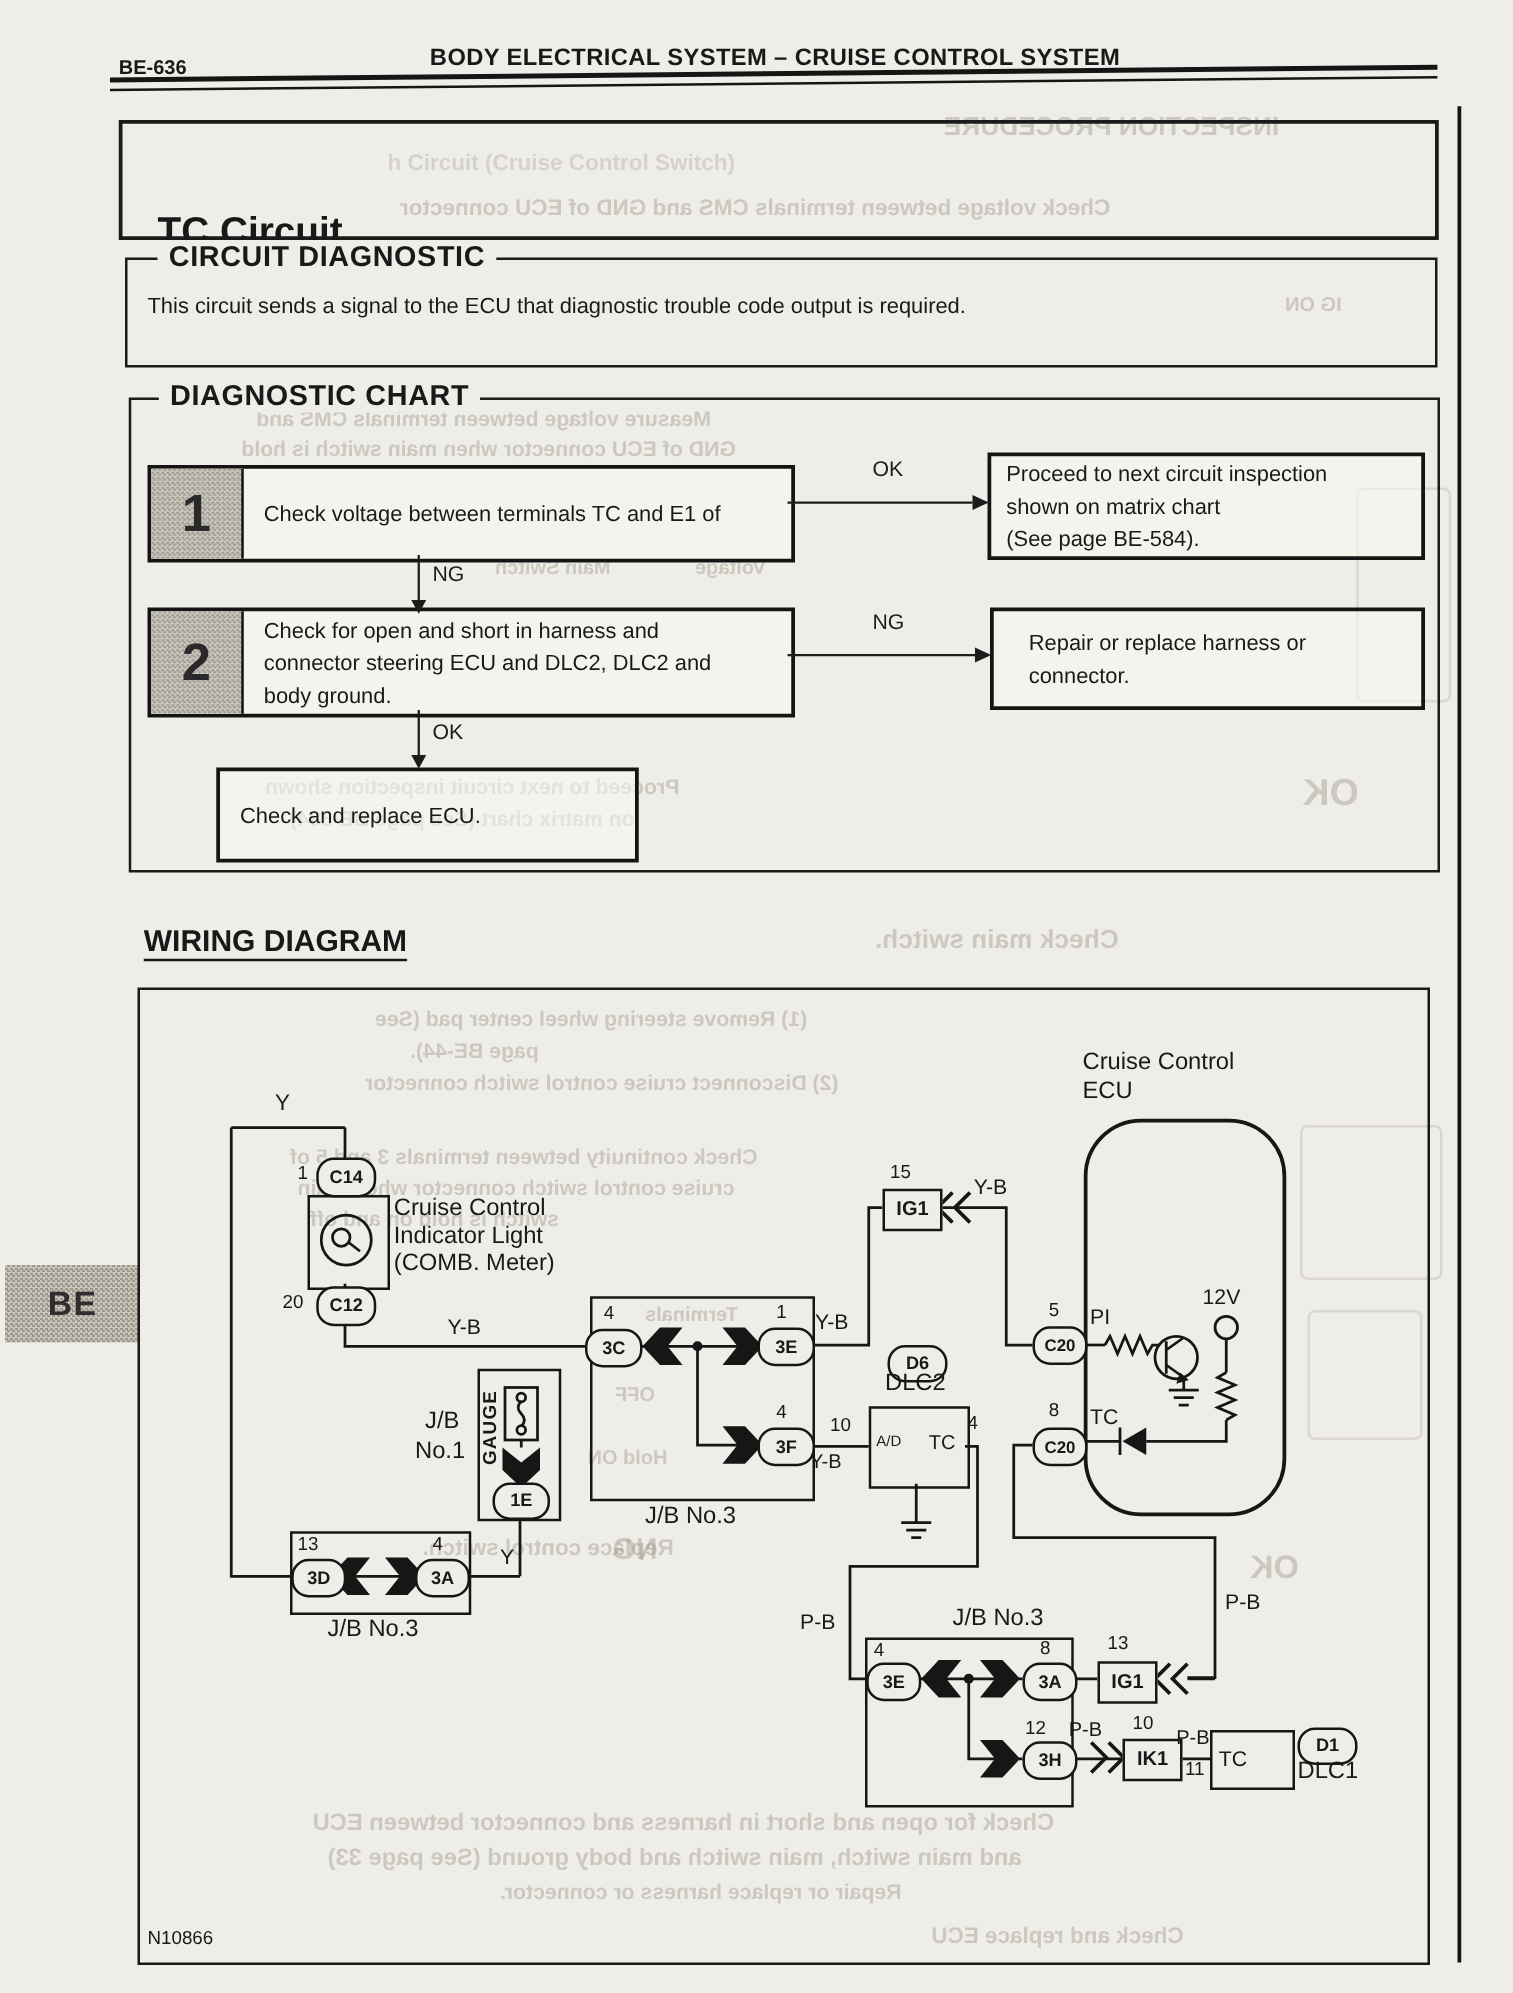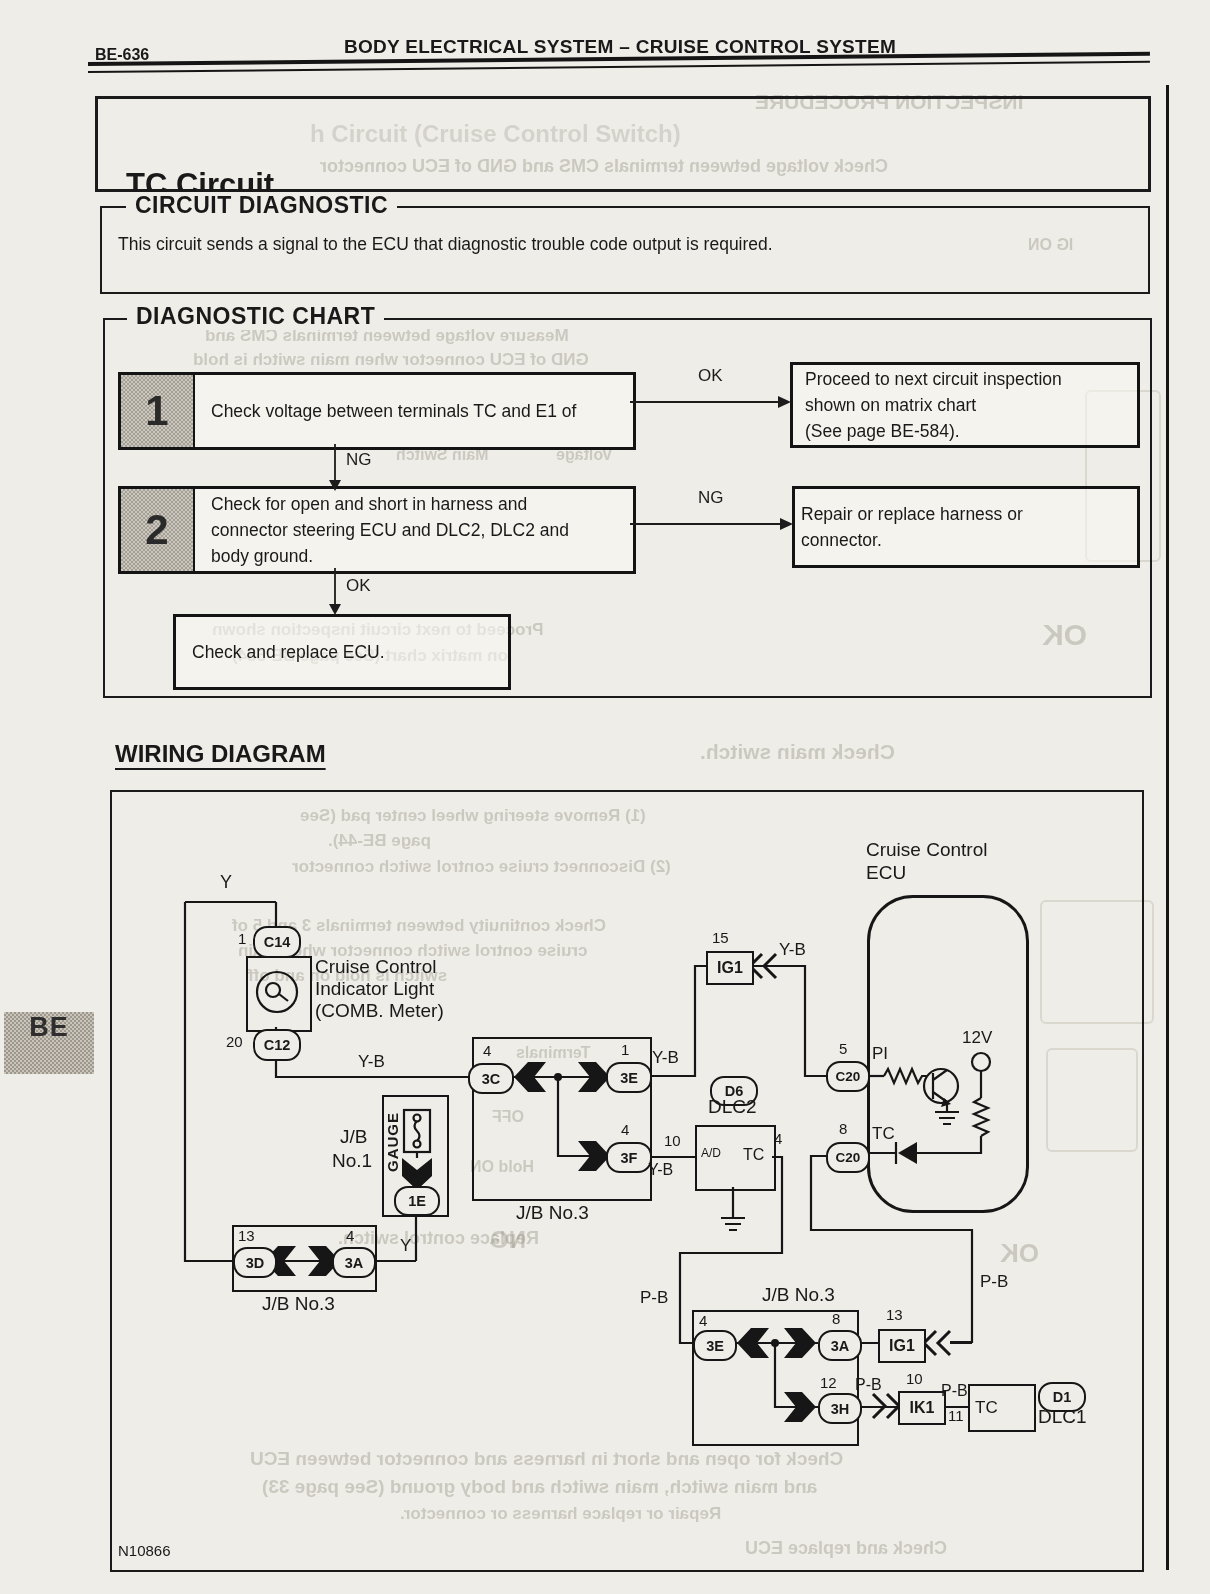--- a/index.html
+++ b/index.html
@@ -23,32 +23,32 @@
   .wbox{position:absolute;border:2.5px solid #161616;background:transparent;}
   .oval{position:absolute;border:2.5px solid #161616;border-radius:14px;display:flex;align-items:center;justify-content:center;font-size:14.5px;font-weight:bold;background:#efede8;}
   .pin{position:absolute;font-size:15px;font-weight:500;}
   .wlabel{position:absolute;font-size:17px;font-weight:500;white-space:nowrap;}
   .wname{position:absolute;font-size:19px;font-weight:500;white-space:nowrap;}
   .smallbox{position:absolute;border:2.5px solid #161616;display:flex;align-items:center;justify-content:center;font-size:16px;font-weight:bold;background:#efede8;}
   
   .bleed{position:absolute;color:#8e897b;opacity:.36;font-weight:bold;white-space:nowrap;transform:scaleX(-1);}
   .bleed.nom{transform:none;opacity:.26;}
   .ghostbox{position:absolute;border:2px solid #aaa495;opacity:.3;border-radius:6px;}
-  .dither-tab{position:absolute;left:4px;top:1012px;width:90px;height:62px;
+  .dither-tab{position:absolute;left:4px;top:1012px;width:108px;height:62px;
     background-color:#c9c5bd;background-image:repeating-conic-gradient(#9d978c 0% 25%, rgba(0,0,0,0) 0% 50%);background-size:4px 4px;
-    display:flex;justify-content:center;}
+    display:flex;align-items:center;justify-content:center;}
   .dither-tab span{font-size:27px;color:#2e2e2e;letter-spacing:1px;}
   .rule{position:absolute;background:#151515;}
   svg{position:absolute;left:0;top:0;}
 </style>
 </head>
 <body>
 
 <div class="bleed" style="left:755px;top:90px;font-size:21px;">INSPECTION PROCEDURE</div>
-<div class="bleed nom" style="left:310px;top:120px;font-size:24px;">h Circuit (Cruise Control Switch)</div>
+<div class="bleed nom" style="left:310px;top:120px;font-size:18px;">h Circuit (Cruise Control Switch)</div>
 <div class="bleed" style="left:320px;top:156px;font-size:18px;">Check voltage between terminals CMS and GND of ECU connector</div>
 <div class="bleed" style="left:1028px;top:236px;font-size:16px;">IG ON</div>
 <div class="bleed" style="left:205px;top:326px;font-size:17px;">Measure voltage between terminals CMS and</div>
 <div class="bleed" style="left:193px;top:350px;font-size:17px;">GND of ECU connector when main switch is hold</div>
 <div class="bleed" style="left:396px;top:446px;font-size:16px;">Main Switch</div>
 <div class="bleed" style="left:556px;top:446px;font-size:16px;">Voltage</div>
 <div class="bleed" style="left:212px;top:620px;font-size:17px;">Proceed to next circuit inspection shown</div>
 <div class="bleed" style="left:232px;top:646px;font-size:17px;">on matrix chart (See page BE-584)</div>
 <div class="bleed" style="left:1042px;top:618px;font-size:30px;">OK</div>
 <div class="bleed" style="left:700px;top:740px;font-size:21px;">Check main switch.</div>
@@ -118,21 +118,21 @@
       <span>2</span>
     </div>
   <div class="txt">
     <div>Check for open and short in harness and</div>
     <div>connector steering ECU and DLC2, DLC2 and</div>
     <div>body ground.</div>
   </div>
 </div>
 <div class="flowlabel" style="left:698px;top:488px;">NG</div>
 <div class="fbox" style="left:792px;top:486px;width:342px;height:76px;">
-  <div class="txt" style="padding-left:6px;">
+  <div class="txt" style="padding-left:28px;">
     <div>Repair or replace harness or</div>
     <div>connector.</div>
   </div>
 </div>
 <div class="flowlabel" style="left:346px;top:576px;">OK</div>
 
 <div class="fbox" style="left:173px;top:614px;width:332px;height:70px;">
   <div class="txt">Check and replace ECU.</div>
 </div>
 

